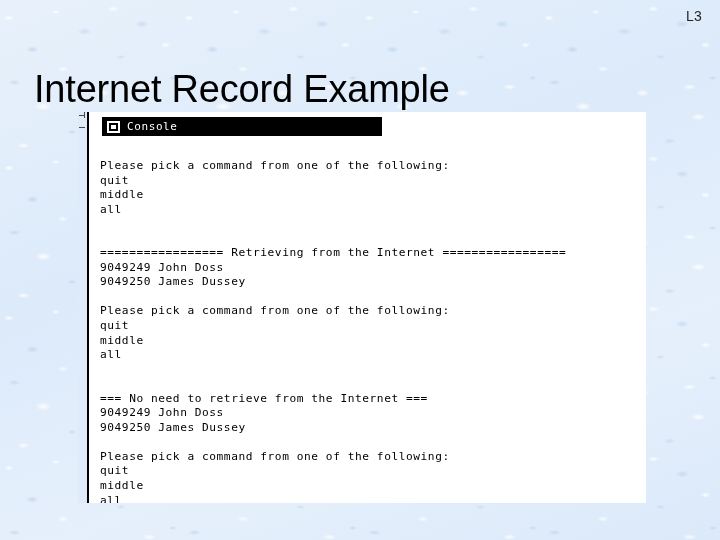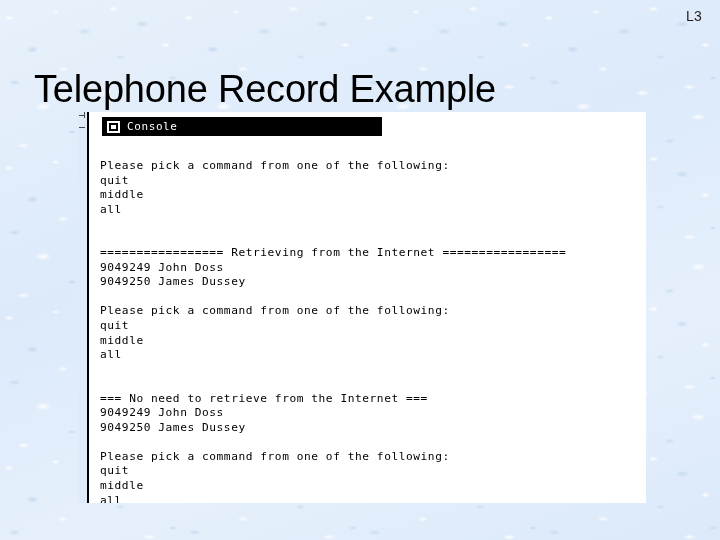--- a/index.html
+++ b/index.html
@@ -182,21 +182,21 @@
     height: 14.55px;
   }
 </style>
 </head>
 <body>
 
 <div id="slide-background"></div>
 
 <div id="page-marker">L3</div>
 
-<h1 id="slide-title">Telephone Record Example</h1>
+<h1 id="slide-title">Internet Record Example</h1>
 
 <div id="console-screenshot">
 
   <div id="window-left-strip">
     <div class="strip-corner"></div>
     <div class="strip-tick t1"></div>
     <div class="strip-tick t2"></div>
   </div>
 
   <div id="console-page">

